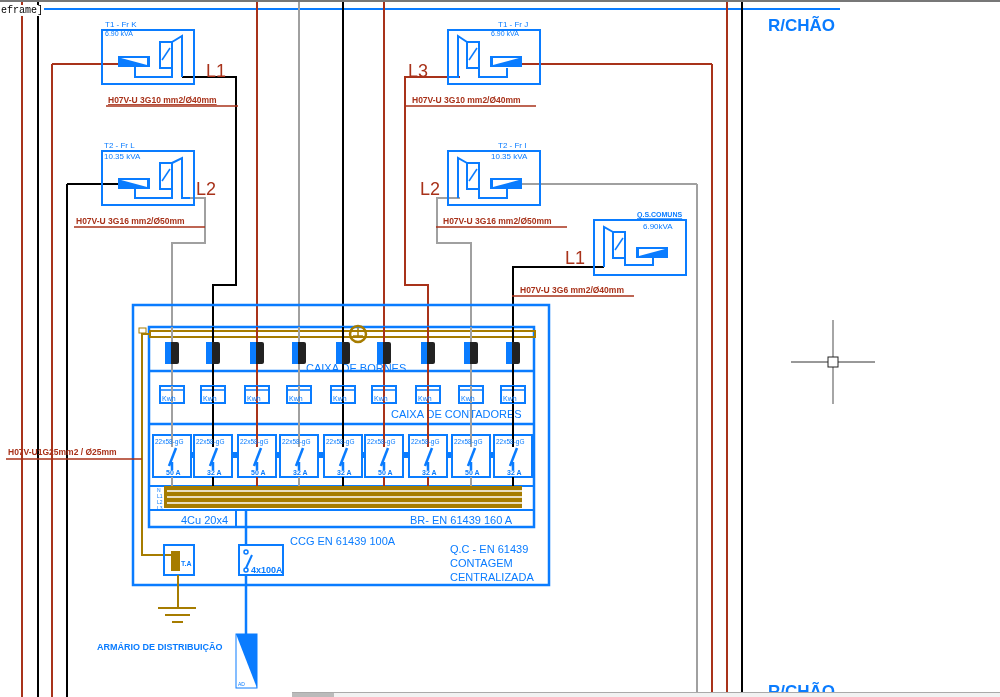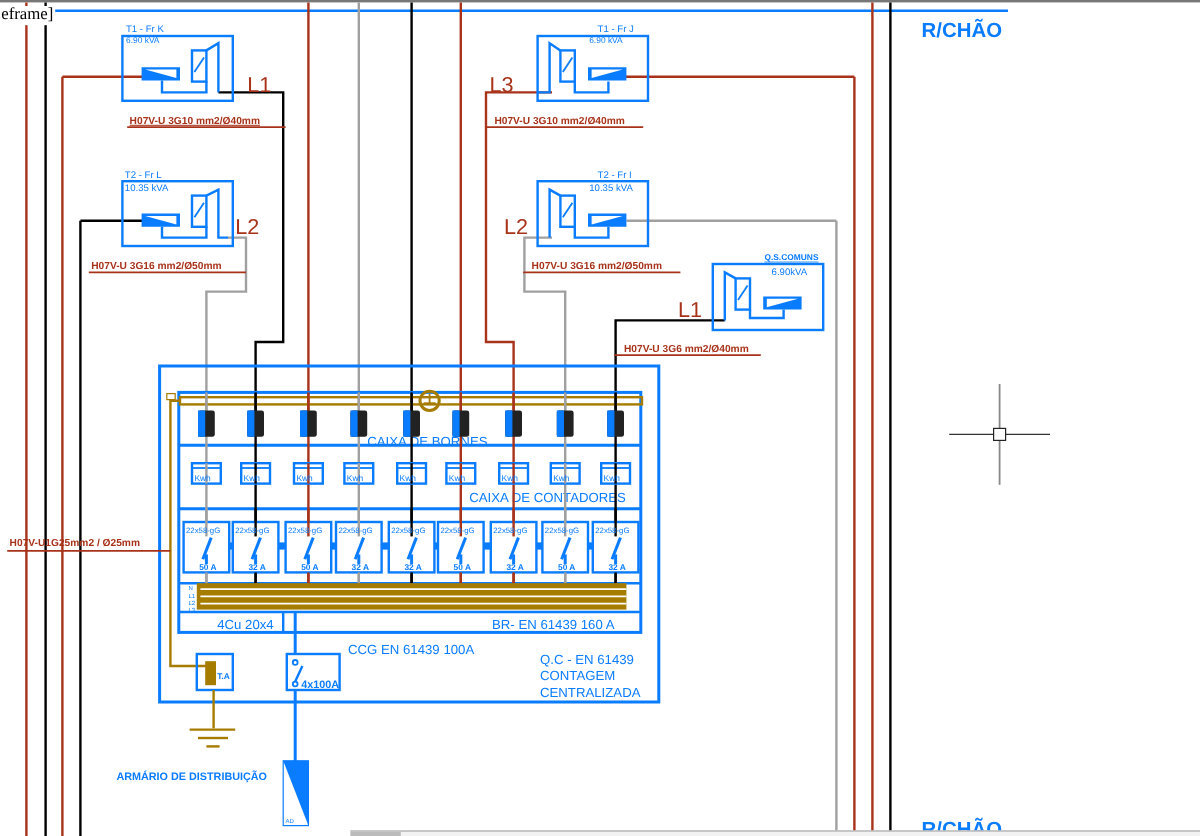--- a/index.html
+++ b/index.html
@@ -1,20 +1,20 @@
 <!DOCTYPE html>
 <html><head>
 <meta charset="utf-8">
 <style>
   html,body{margin:0;padding:0;background:#ffffff;}
   body{width:1000px;height:697px;overflow:hidden;position:relative;font-family:"Liberation Sans",sans-serif;}
   #canvas{position:absolute;left:0;top:0;}
   .t-blue{fill:#0a7cff;font-family:"Liberation Sans",sans-serif;}
   .t-red{fill:#a8321a;font-family:"Liberation Sans",sans-serif;}
-  .frame-label{position:absolute;left:0;top:5px;font-size:14px;font-family:Liberation Serif, serif;color:#000;background:#fff;padding:0 1px;}
+  .frame-label{position:absolute;left:0;top:5px;font-size:10px;font-family:Liberation Mono, monospace;color:#000;background:#fff;padding:0 1px;}
   .topbar{position:absolute;left:0;top:0;width:1000px;height:2px;background:#777;}
   .hscroll{position:absolute;left:292px;top:692px;width:708px;height:5px;background:#f2f2f2;border-top:1px solid #aaa;}
   .hscroll-thumb{position:absolute;left:0;top:0;width:42px;height:5px;background:#bbb;}
 </style>
 </head>
 <body>
 
 <div class="topbar"></div>
 
 <svg id="canvas" width="1000" height="697" viewBox="0 0 1000 697" xmlns="http://www.w3.org/2000/svg">

